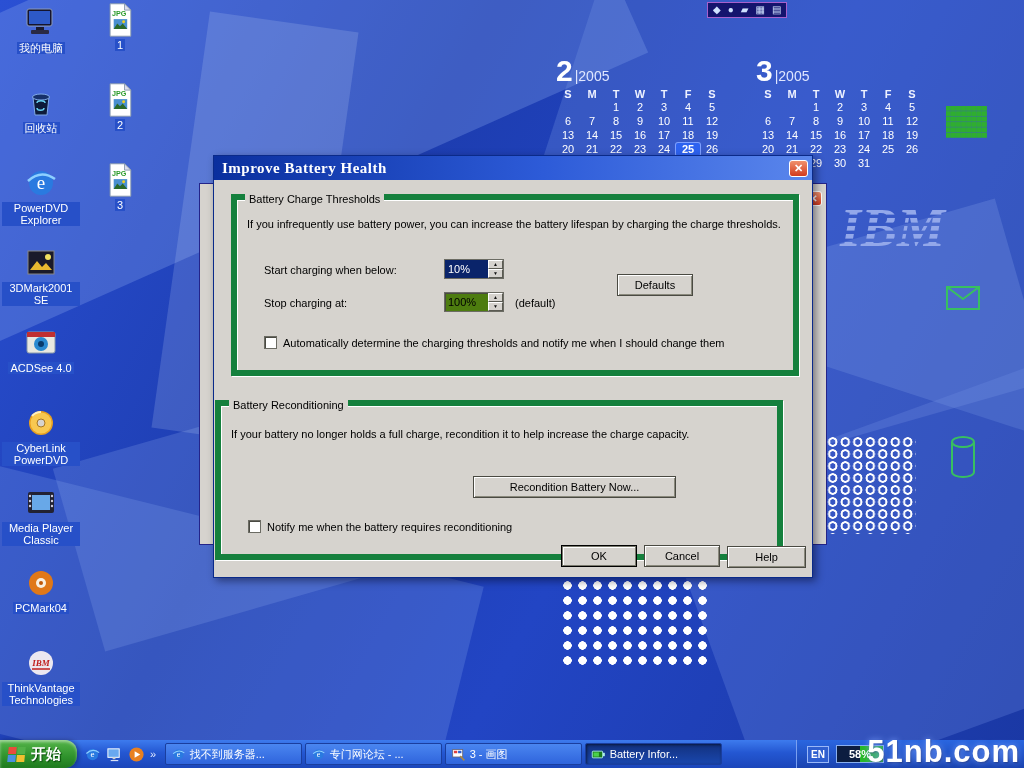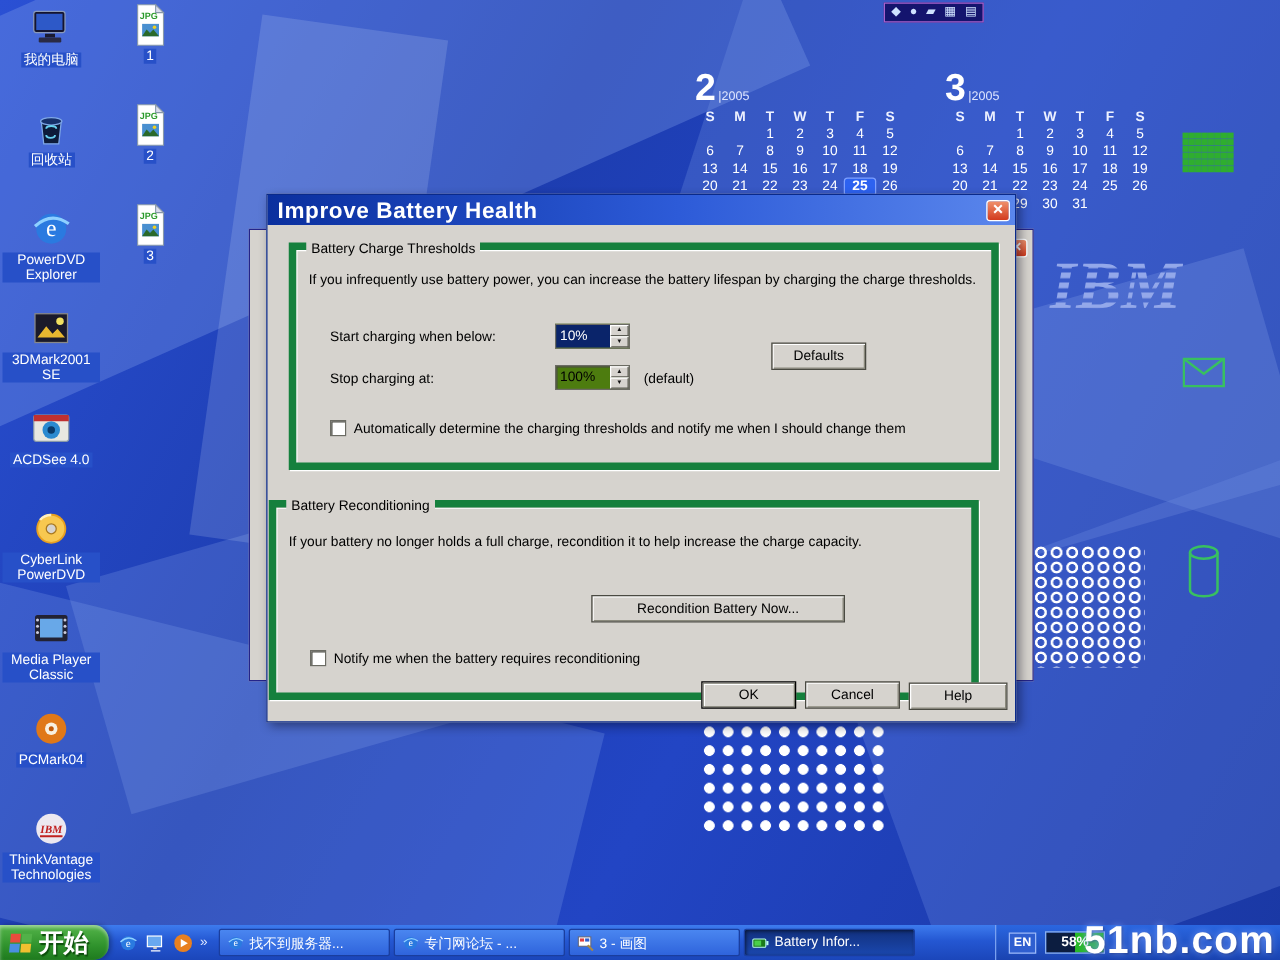--- a/index.html
+++ b/index.html
@@ -19,21 +19,21 @@
 .toolbar-top{position:absolute;left:707px;top:2px;height:16px;padding:0 5px;display:flex;gap:7px;align-items:center;
   background:#14146e;border:1px solid #a860cc;z-index:9}
 .toolbar-top span{font-size:10px;color:#cfe2ff;line-height:14px}
 
 
 .calendars{position:absolute;left:0;top:0;z-index:8}
 .cal{position:absolute;width:176px;color:#fff}
 .cal-feb{left:556px;top:54px}.cal-mar{left:756px;top:54px}
 .cal-head{height:34px}
 .cal-month{font-size:30px;font-weight:bold;color:#fff}
-.cal-year{font-size:10px;color:#dfe6ff;margin-left:2px}
+.cal-year{font-size:14px;color:#dfe6ff;margin-left:2px}
 .cal-grid{display:grid;grid-template-columns:repeat(7,24px);row-gap:1px;text-align:center;font-size:11px}
 .cal-dh{color:#eef2ff;font-weight:bold}
 .cal-d{color:#fff;height:13px;line-height:13px}
 .cal-d.hl{background:#2d62f0;border-radius:2px;font-weight:bold;box-shadow:0 0 0 1px #7ea0ff}
 
 
 .green-grid{position:absolute;left:946px;top:106px;width:41px;height:32px;z-index:6;
   background-image:linear-gradient(#2fae2f,#2fae2f);background-size:5px 5px;background-repeat:space}
 .ibm-logo{position:absolute;left:838px;top:194px;z-index:6}
 .envelope{position:absolute;left:946px;top:286px;z-index:6}
@@ -53,21 +53,21 @@
 
 
 .behind-win{position:absolute;left:199px;top:183px;width:628px;height:362px;background:#d6d3ce;border:1px solid #24248a;z-index:30}
 .behind-close{position:absolute;top:7px;right:4px;width:17px;height:15px;border:1px solid #fff;border-radius:3px;
   background:linear-gradient(#f0916c,#d23b1e);color:#fff;font-size:10px;line-height:13px;text-align:center;font-weight:bold}
 
 
 .win-dialog{position:absolute;left:213px;top:155px;width:600px;height:423px;background:#d6d3ce;border:1px solid #0a2a8a;
   box-shadow:3px 3px 8px rgba(0,0,20,.45);z-index:40;font-size:11px;color:#000}
 .titlebar{height:24px;background:linear-gradient(90deg,#0a2f9e,#2d5bd8 55%,#5a86ec);display:flex;align-items:center;padding:0 4px 0 8px}
-.title-text{flex:1;color:#fff;font-family:Liberation Sans, sans-serif;font-weight:bold;font-size:18px;letter-spacing:.5px}
+.title-text{flex:1;color:#fff;font-family:Liberation Serif, serif;font-weight:bold;font-size:15px;letter-spacing:.5px}
 .close-btn{width:19px;height:17px;background:linear-gradient(#f0916c,#d23b1e);border:1px solid #fff;border-radius:3px;
   color:#fff;font-size:11px;line-height:15px;text-align:center;font-weight:bold;cursor:default}
 .dlg-body{position:absolute;top:24px;left:0;right:0;bottom:0}
 .group{position:absolute;border:6px solid #15803d;box-shadow:inset 1px 1px 0 #fff,1px 1px 0 #fff}
 .g1{left:17px;top:14px;width:568px;height:182px}
 .g2{left:1px;top:220px;width:568px;height:160px}
 .group-legend{position:absolute;top:-7px;left:8px;background:#d6d3ce;padding:0 4px;line-height:13px}
 .desc{position:absolute;left:10px;right:8px}
 .g1 .desc{top:18px}.g2 .desc{top:22px}
 .lab{position:absolute}
@@ -87,21 +87,21 @@
 .b-cancel{left:430px;top:365px;width:76px}
 .b-help{left:513px;top:366px;width:79px}
 .chk{position:absolute;display:flex;align-items:flex-end;gap:6px}
 .c1{left:27px;top:136px}.c2{left:27px;top:114px}
 .chk-box{width:13px;height:13px;background:#fff;border:1px solid #6b6b63;box-shadow:inset 1px 1px 0 #4a4a42;flex:0 0 13px}
 
 
 .taskbar{position:absolute;left:0;bottom:0;width:1024px;height:28px;z-index:60;display:flex;align-items:center;
   background:linear-gradient(#3d7bee,#2457d2 45%,#1b46ba)}
 .start-btn{height:28px;background:linear-gradient(#55b54a,#2f922c 60%,#1e7a1e);border-radius:0 12px 12px 0;
-  color:#fff;font-weight:bold;font-size:20px;display:flex;align-items:center;gap:6px;padding:0 16px 0 8px;
+  color:#fff;font-weight:bold;font-size:15px;display:flex;align-items:center;gap:6px;padding:0 16px 0 8px;
   box-shadow:inset 0 2px 3px rgba(255,255,255,.45),2px 0 4px rgba(0,0,0,.3);text-shadow:1px 1px 1px #0a4a0a}
 .winflag{width:17px;height:15px;display:grid;grid-template:1fr 1fr / 1fr 1fr;gap:1px;transform:skewX(-6deg)}
 .winflag i{display:block}
 .ql{display:flex;align-items:center;gap:5px;padding:0 7px}
 .ql .qli{width:17px;height:17px}
 .ql .qli svg{width:100%;height:100%}
 .ql-more{color:#dfe8ff;font-size:11px}
 .tasks{display:flex;align-items:center;height:28px}
 .task{height:22px;margin:0 1.5px;width:137px;background:linear-gradient(#4a86f0,#2f64dc);border:1px solid #1a3e9e;border-radius:2px;
   color:#fff;font-size:11px;display:flex;align-items:center;gap:4px;padding:0 5px;overflow:hidden;white-space:nowrap}

